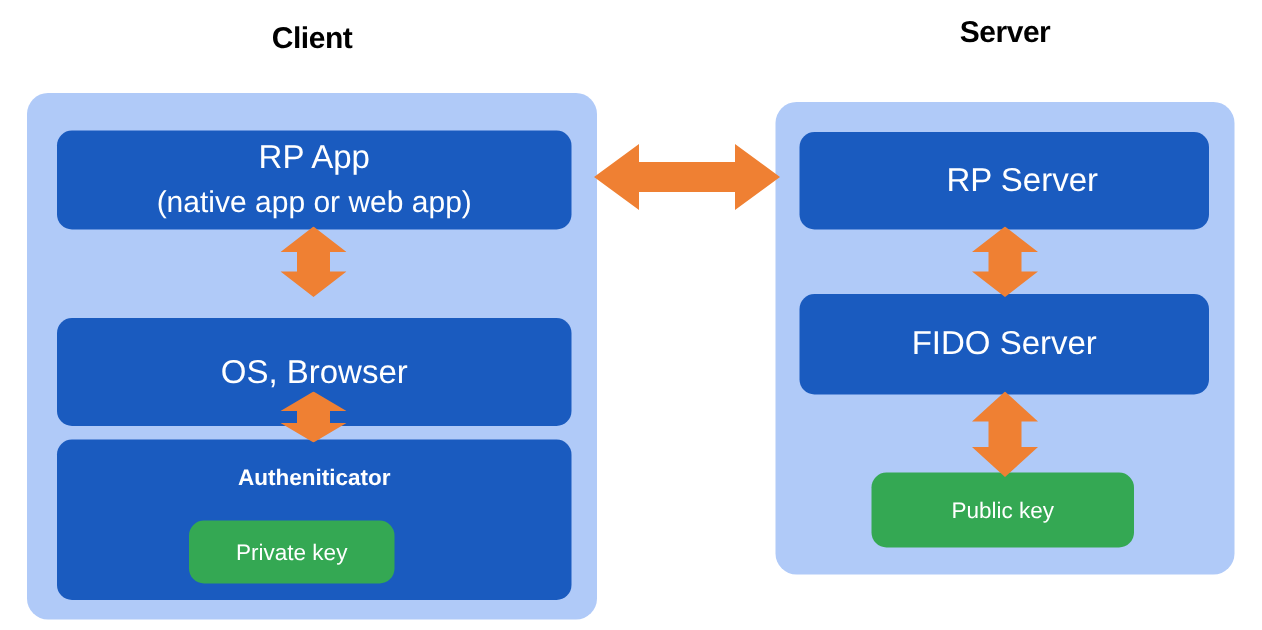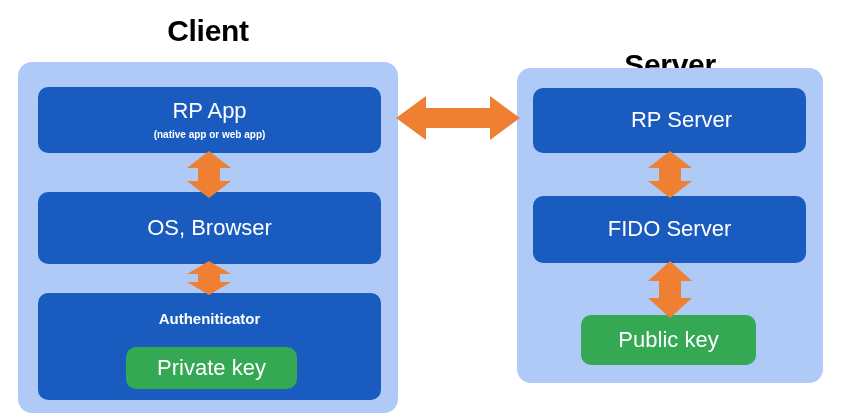--- a/index.html
+++ b/index.html
@@ -18,29 +18,29 @@
 
   .stage {
     position: absolute;
     inset: 0;
   }
 
   
   .col-title {
     position: absolute;
     text-align: center;
-    font-size: 30px;
+    font-size: 20px;
     font-weight: bold;
     color: #000000;
     letter-spacing: -0.3px;
     line-height: 1;
     white-space: nowrap;
   }
   #title-client { left: 18px;  top: 16px; width: 380px; }
-  #title-server { left: 517px; top: 12px; width: 306px; margin-top: 38px; }
+  #title-server { left: 517px; top: 12px; width: 306px; }
 
   
   .panel {
     position: absolute;
     background: #b0caf8;
     border-radius: 14px;
   }
   #panel-client { left: 18px;  top: 62px; width: 380px; height: 351px; }
   #panel-server { left: 517px; top: 68px; width: 306px; height: 315px; }
 
@@ -57,56 +57,56 @@
     text-align: center;
     box-sizing: border-box;
   }
   .box .box-title {
     font-size: 22px;
     font-weight: normal;
     line-height: 1.1;
     white-space: nowrap;
   }
   .box .box-sub {
-    font-size: 10px;
-    font-weight: bold;
+    font-size: 20px;
+    font-weight: normal;
     line-height: 1.2;
     margin-top: 6px;
     white-space: nowrap;
   }
   .box.small-label .box-title {
     font-size: 15px;
     font-weight: bold;
   }
 
   
   #box-rp-app       { left: 38px;  top: 87px;  width: 343px; height: 66px; }
-  #box-os-browser   { left: 38px;  top: 192px; width: 343px; height: 72px; text-align: center; }
+  #box-os-browser   { left: 38px;  top: 212px; width: 343px; height: 72px; text-align: center; }
   #box-authenticator{ left: 38px;  top: 293px; width: 343px; height: 107px;
                       justify-content: flex-start; padding-top: 18px; }
 
   
   #box-rp-server    { left: 533px; top: 88px;  width: 273px; height: 65px; padding-left: 24px; }
   #box-fido-server  { left: 533px; top: 196px; width: 273px; height: 67px; }
 
   
   .chip {
     position: absolute;
     background: #34a853;
     border-radius: 10px;
     color: #ffffff;
     display: flex;
     align-items: center;
     justify-content: center;
-    font-size: 22px;
+    font-size: 15px;
     line-height: 1;
     white-space: nowrap;
     box-sizing: border-box;
   }
-  #chip-private-key { left: 126px; top: 347px; width: 171px; height: 42px; }
+  #chip-private-key { left: 126px; top: 347px; width: 137px; height: 42px; }
   #chip-public-key  { left: 581px; top: 315px; width: 175px; height: 50px; }
 
   
   .arrow {
     position: absolute;
   }
   .arrow svg { display: block; }
 
   #arrow-client-server   { left: 396px; top: 94px;  width: 124px; height: 48px; }
   #arrow-rpapp-os        { left: 187px; top: 151px; width: 44px;  height: 47px; }

